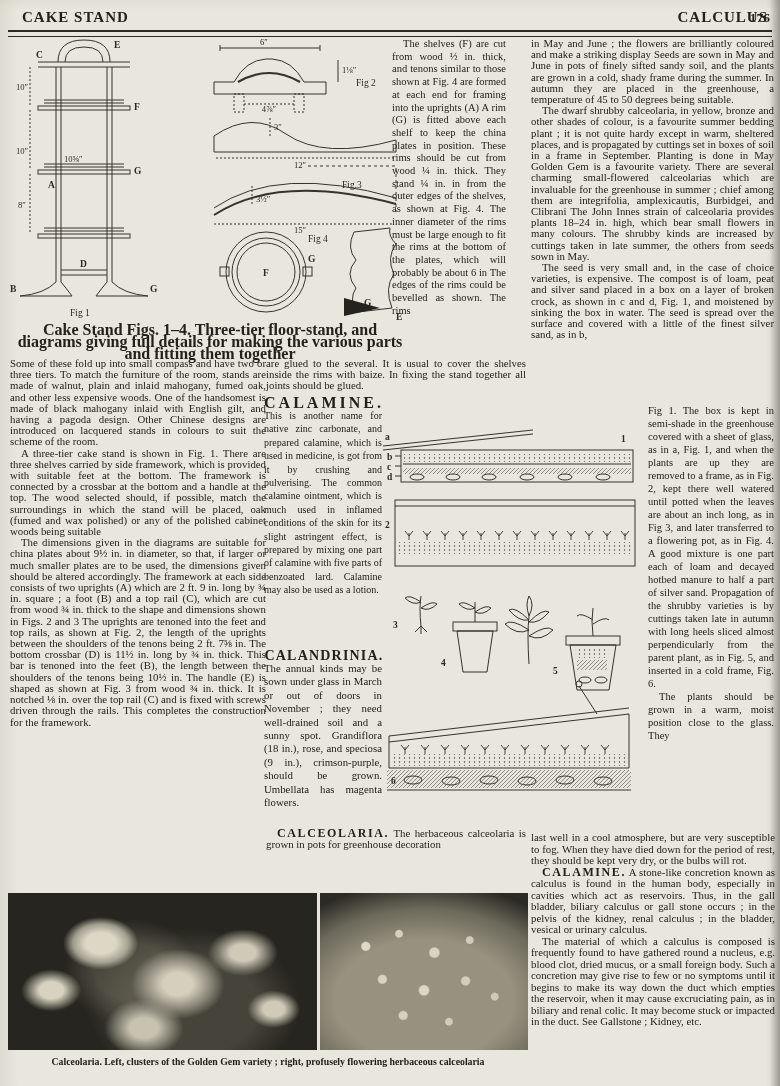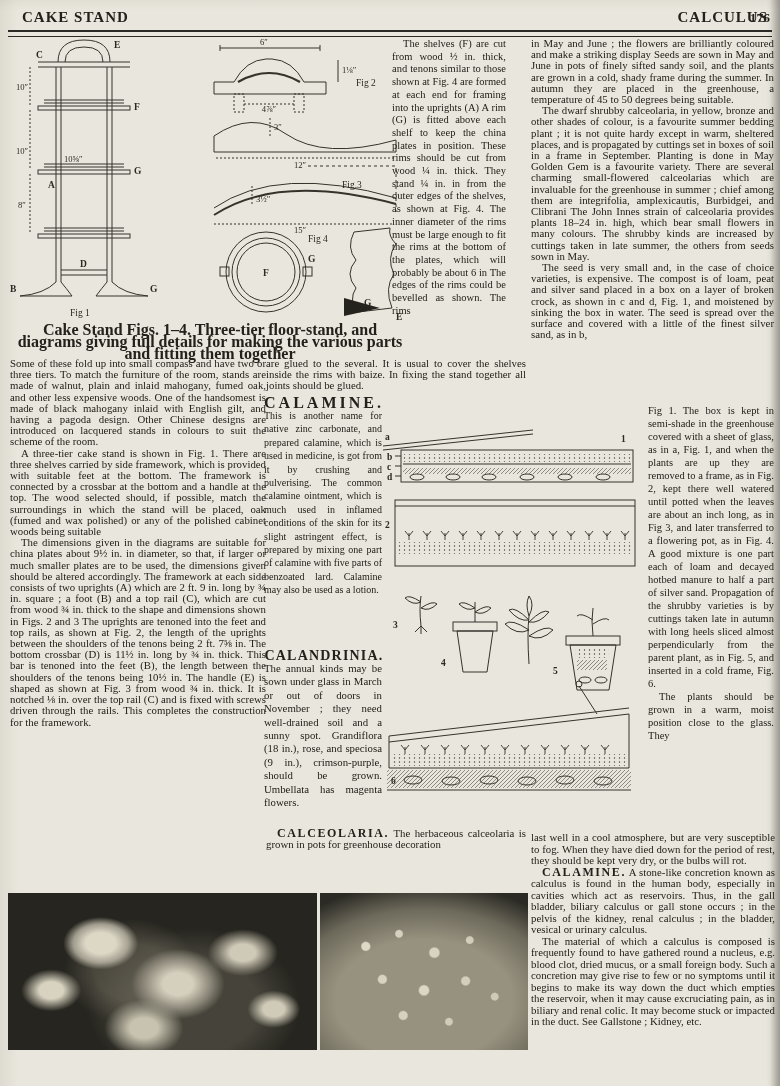--- a/index.html
+++ b/index.html
@@ -320,15 +320,16 @@
     <p class="ni">last well in a cool atmosphere, but are very susceptible to fog.  When they have died down for the period of rest, they should be kept very dry, or the bulbs will rot.</p>
     <p>
       <span class="entry-head">CALAMINE.</span>
       <span>A stone-like concretion known as calculus is found in the human body, especially in cavities which act as reservoirs. Thus, in the gall bladder, biliary calculus or gall stone occurs ;  in the pelvis of the kidney, renal calculus ;  in the bladder, vesical or urinary calculus.</span>
     </p>
     <p>The material of which a calculus is composed is frequently found to have gathered round a nucleus, e.g. blood clot, dried mucus, or a small foreign body.  Such a concretion may give rise to few or no symptoms until it begins to make its way down the duct which empties the reservoir, when it may cause excruciating pain, as in biliary and renal colic.  It may become stuck or impacted in the duct.  See Gallstone ; Kidney, etc.</p>
   </div>
 
   <div class="photo" id="photo-left"></div>
   <div class="photo" id="photo-right"></div>
+  <div class="cap nowrap" style="left:8px;top:1056px;width:520px;font-size:9.8px">Calceolaria.   Left, clusters of the Golden Gem variety ;   right, profusely flowering herbaceous calceolaria</div>
 
   <div class="edge-shadow"></div>
 </div>
 
 </body></html>

